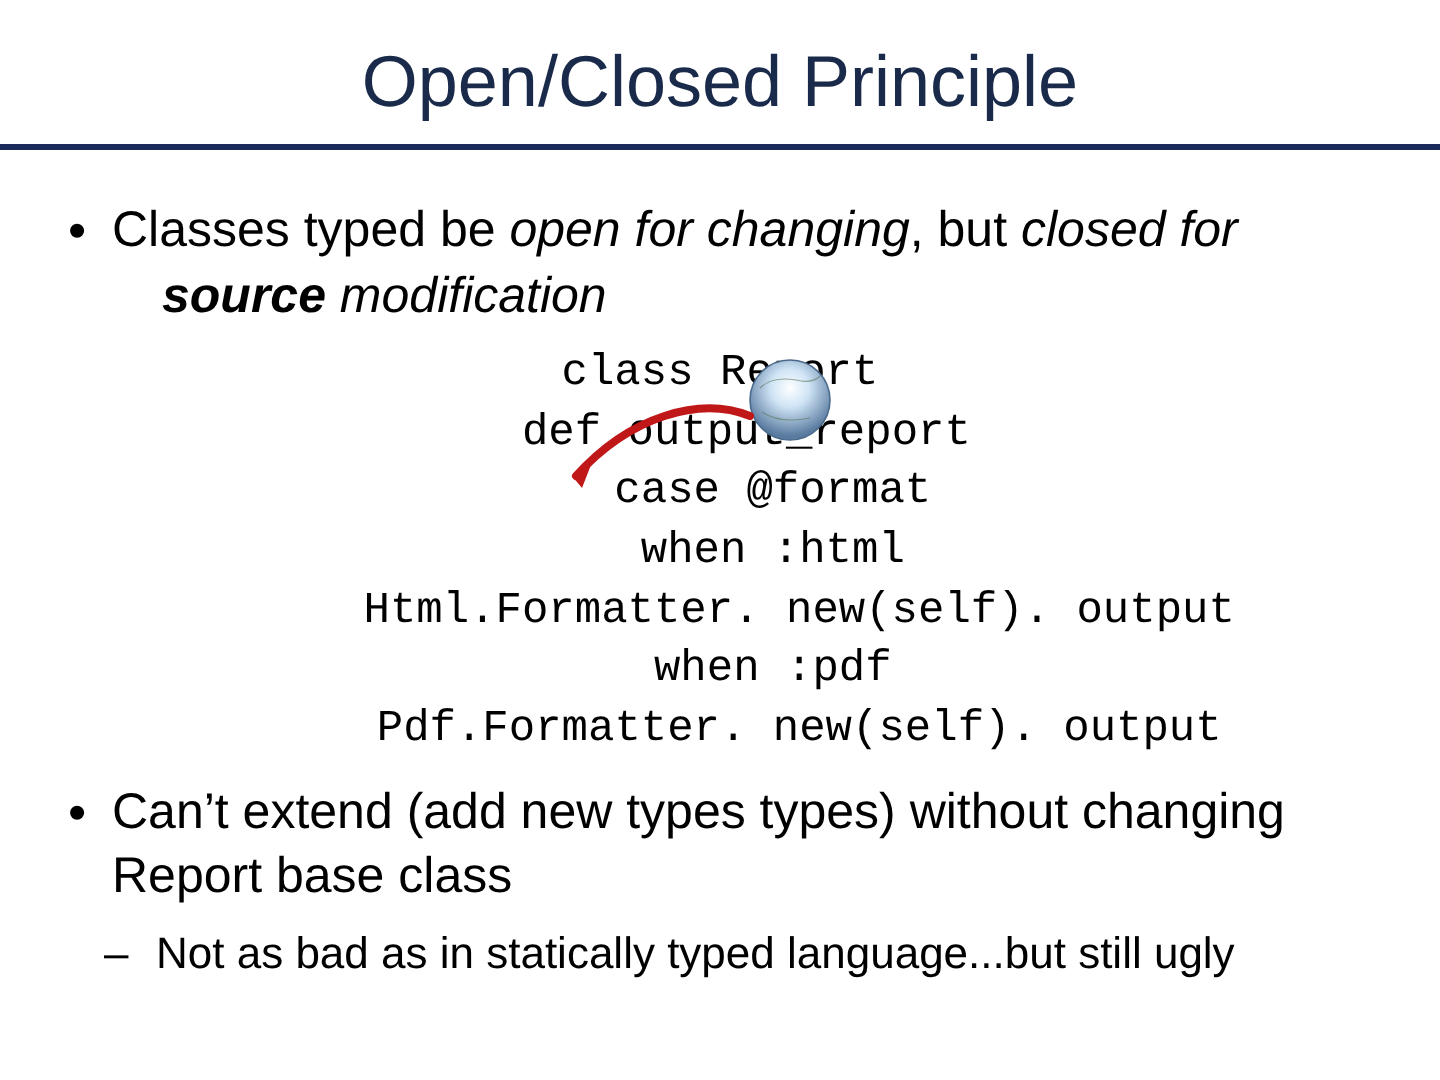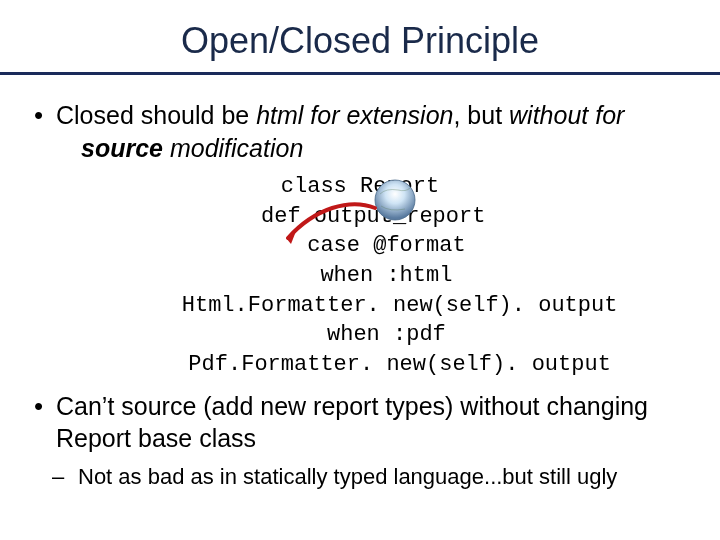--- a/index.html
+++ b/index.html
@@ -96,21 +96,21 @@
     }
   </style>
 </head>
 <body>
 
 <div class="slide">
   <h1 class="title">Open/Closed Principle</h1>
   <div class="title-underline"></div>
 
   <div class="bullet1">
-    <span>Closed should be </span><span class="italic">html for extension</span><span>, but </span><span class="italic">without for </span><span class="italic bold">source</span><span class="italic"> modification</span>
+    <span>Classes typed be </span><span class="italic">open for changing</span><span>, but </span><span class="italic">closed for </span><span class="italic bold">source</span><span class="italic"> modification</span>
   </div>
 
   <div class="code-wrap">
     <code class="block">class Report
   def output_report
     case @format
     when :html
       Html.Formatter. new(self). output
     when :pdf
       Pdf.Formatter. new(self). output</code>
@@ -129,18 +129,18 @@
         <path d="M101 28 q9 6 24 3" stroke="#5a7a5a" stroke-width="0.6" fill="none" opacity="0.6"></path>
 
         <path d="M95 30 C 70 20, 35 30, 8 60" stroke="#c01818" stroke-width="4" fill="none" stroke-linecap="round"></path>
 
         <path d="M6 60 L18 48 L11 66 Z" fill="#c01818"></path>
       </svg>
     </div>
   </div>
 
   <div class="bullet1b">
-    <span>Can’t source (add new report types) without changing Report base class</span>
+    <span>Can’t extend (add new types types) without changing Report base class</span>
   </div>
   <div class="bullet2">
     <span>Not as bad as in statically typed language...but still ugly</span>
   </div>
 </div>
 
 </body></html>

